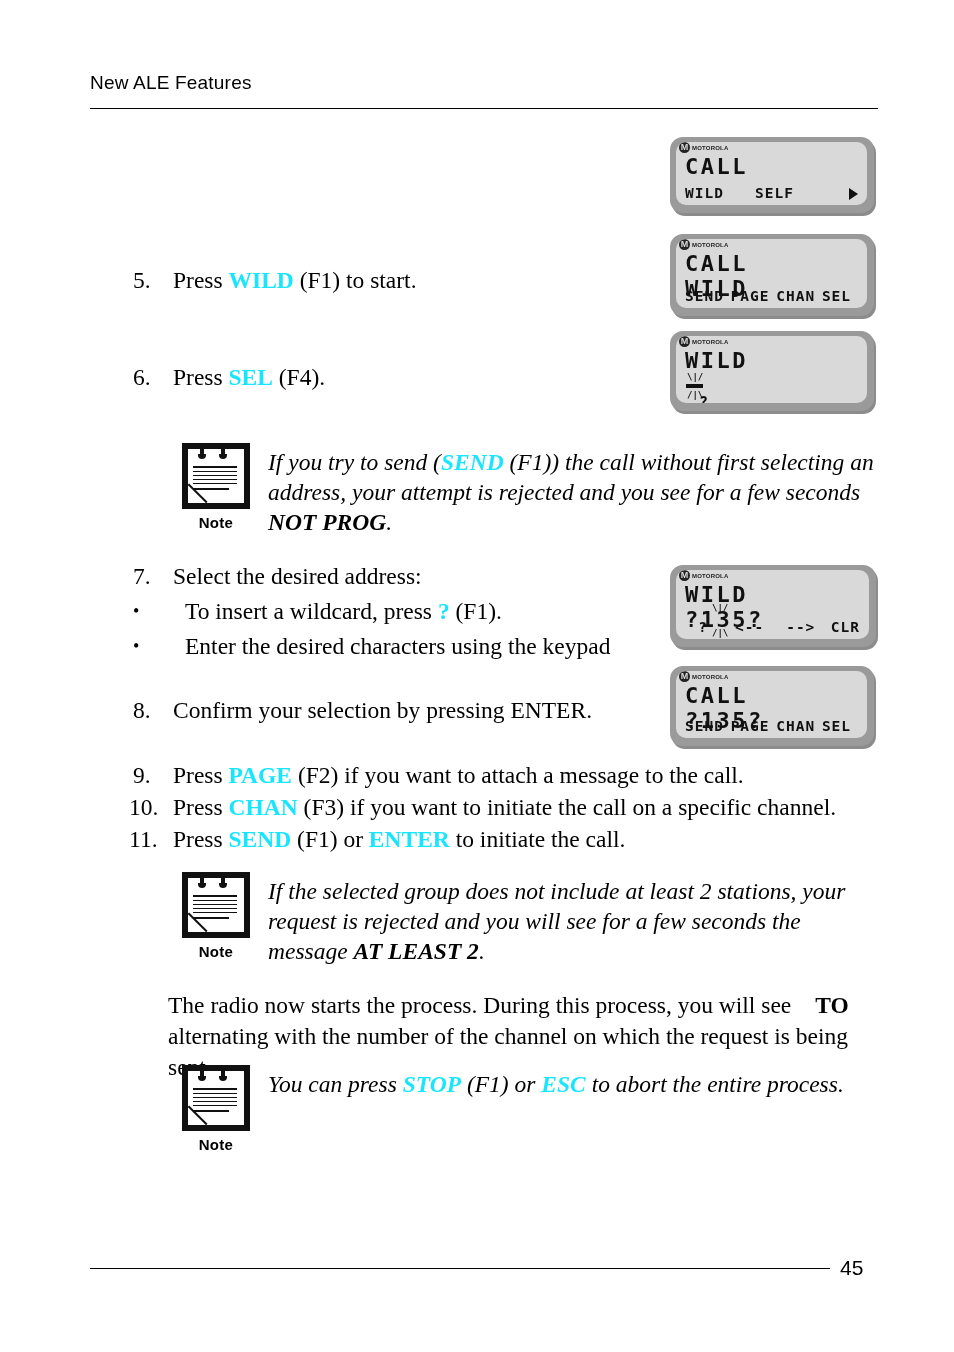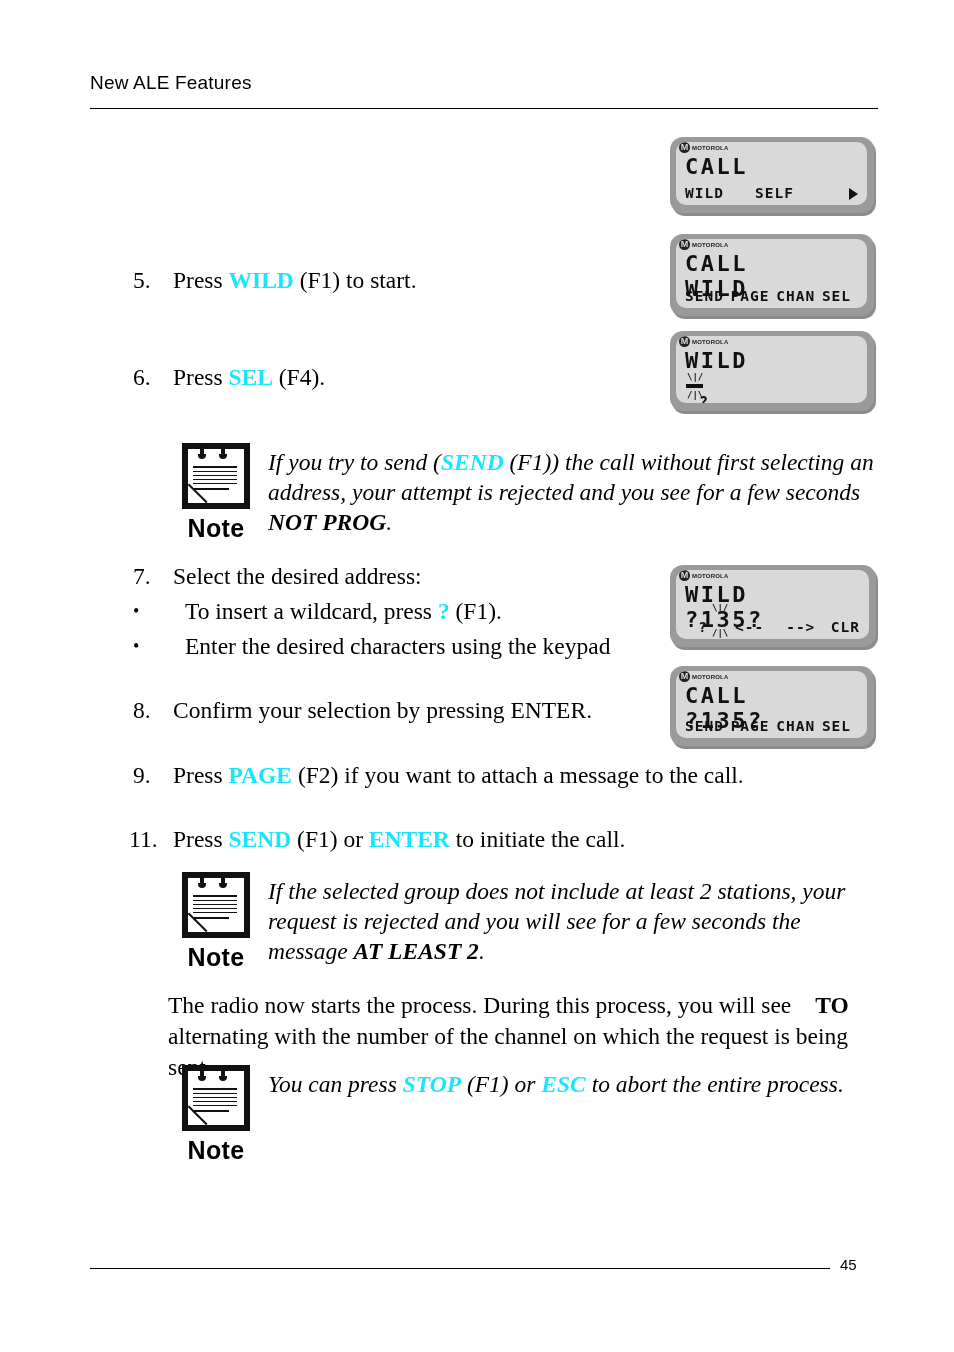--- a/index.html
+++ b/index.html
@@ -51,21 +51,21 @@
     height: 1px;
     background: #000;
   }
   .footer-page {
     position: absolute;
     left: 840px;
     top: 1256px;
     width: 40px;
     text-align: left;
     font-family: "Liberation Sans", "DejaVu Sans", sans-serif;
-    font-size: 15px;
+    font-size: 21px;
   }
 
   
   .step {
     position: absolute;
     font-size: 23.5px;
     line-height: 31px;
     white-space: nowrap;
   }
   .step .num {
@@ -164,21 +164,21 @@
     width: 26px;
     height: 1.6px;
     background: #111111;
     transform: rotate(45deg);
     transform-origin: left bottom;
   }
   .note-label {
     margin-top: 5px;
     font-family: "Liberation Sans", "DejaVu Sans", sans-serif;
     font-weight: bold;
-    font-size: 25px;
+    font-size: 15px;
     letter-spacing: .3px;
   }
   .note-text {
     position: absolute;
     left: 100px;
     top: 4px;
     font-style: italic;
     font-size: 23.5px;
     line-height: 30px;
   }
@@ -341,20 +341,23 @@
     <span class="bdot">•</span><span>Enter the desired characters using the keypad</span>
   </div>
 
   <div class="step" style="left:133px; top:695px;">
     <span class="num">8.</span><span>Confirm your selection by pressing ENTER.</span>
   </div>
 
   <div class="step" style="left:133px; top:760px;">
     <span class="num">9.</span><span>Press </span><span class="key">PAGE</span><span> (F2) if you want to attach a message to the call.</span>
   </div>
+  <div class="step wide" style="left:129px; top:792px;">
+    <span class="num">10.</span><span>Press </span><span class="key">CHAN</span><span> (F3) if you want to initiate the call on a specific channel.</span>
+  </div>
   <div class="step wide" style="left:129px; top:824px;">
     <span class="num">11.</span><span>Press </span><span class="key">SEND</span><span> (F1) or </span><span class="key">ENTER</span><span> to initiate the call.</span>
   </div>
 
   <div class="noteblock" style="left:168px; top:872px; width:716px;">
     <div class="note-icon-wrap">
       <div class="note-pad">
         <div class="note-pad-inner">
           <div class="note-ring" style="left:12px;"></div>
           <div class="note-ring" style="left:33px;"></div>

